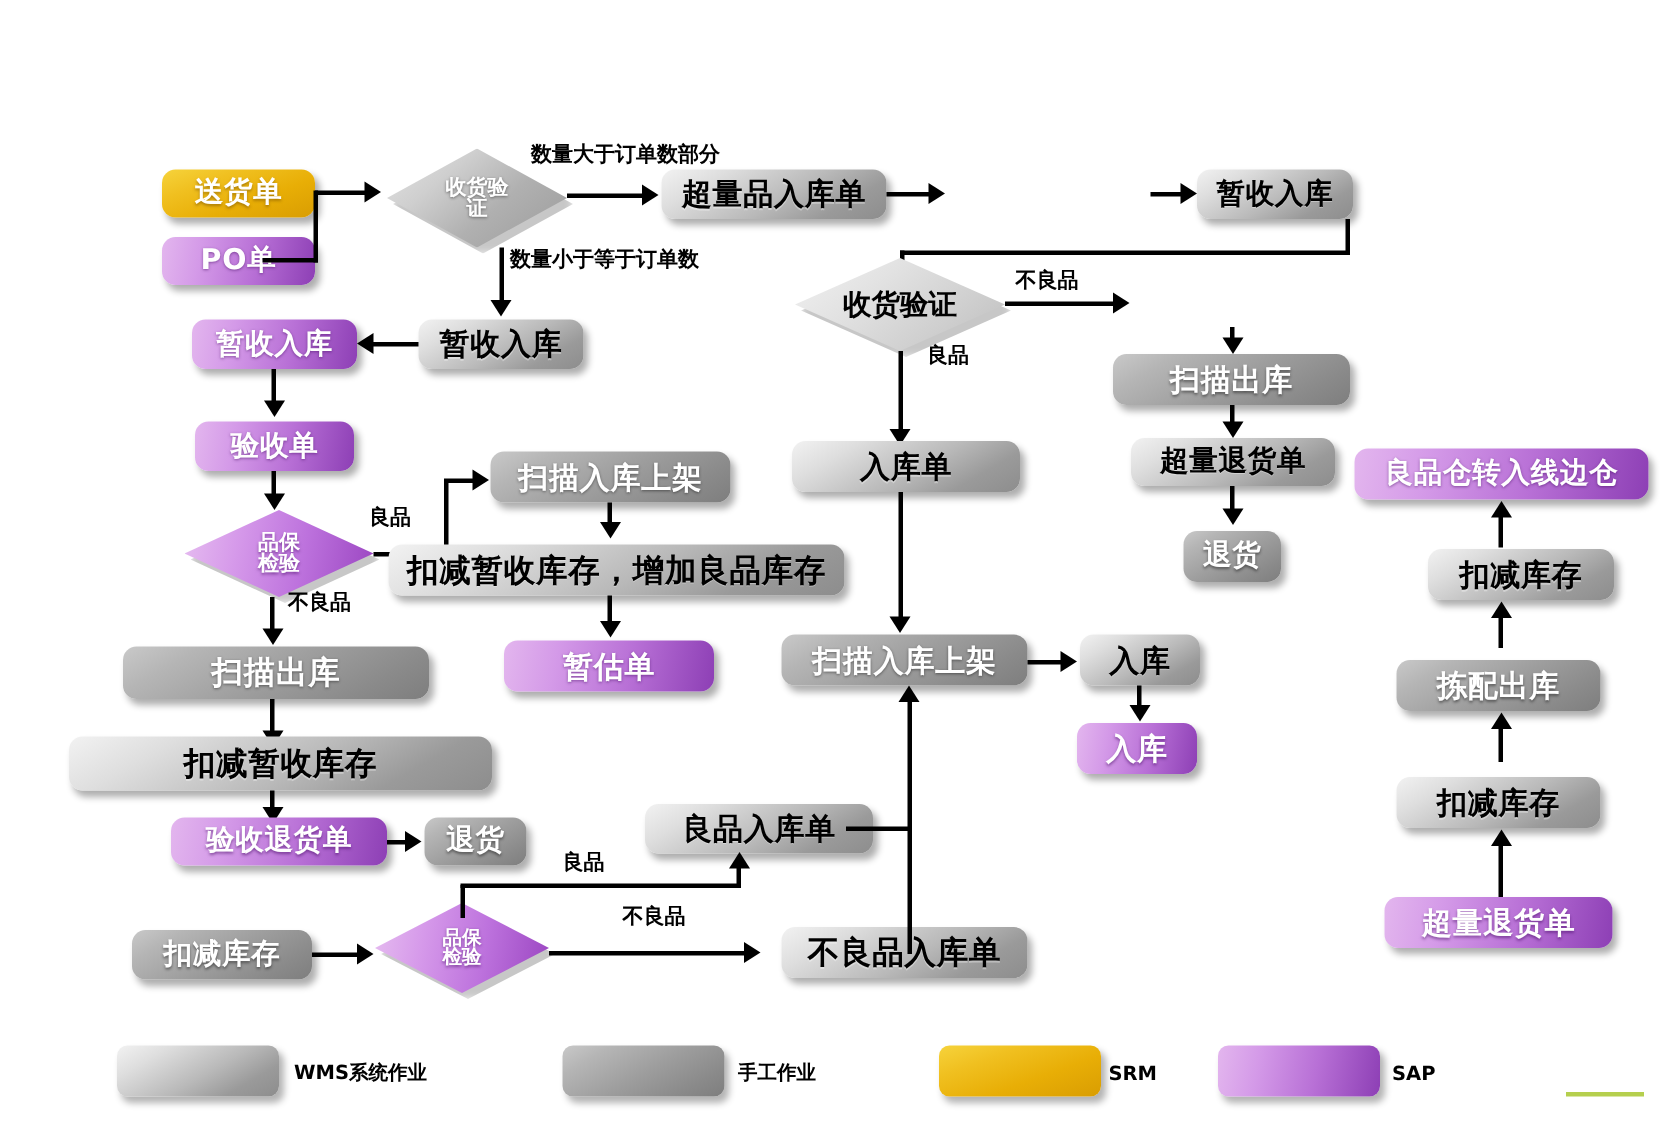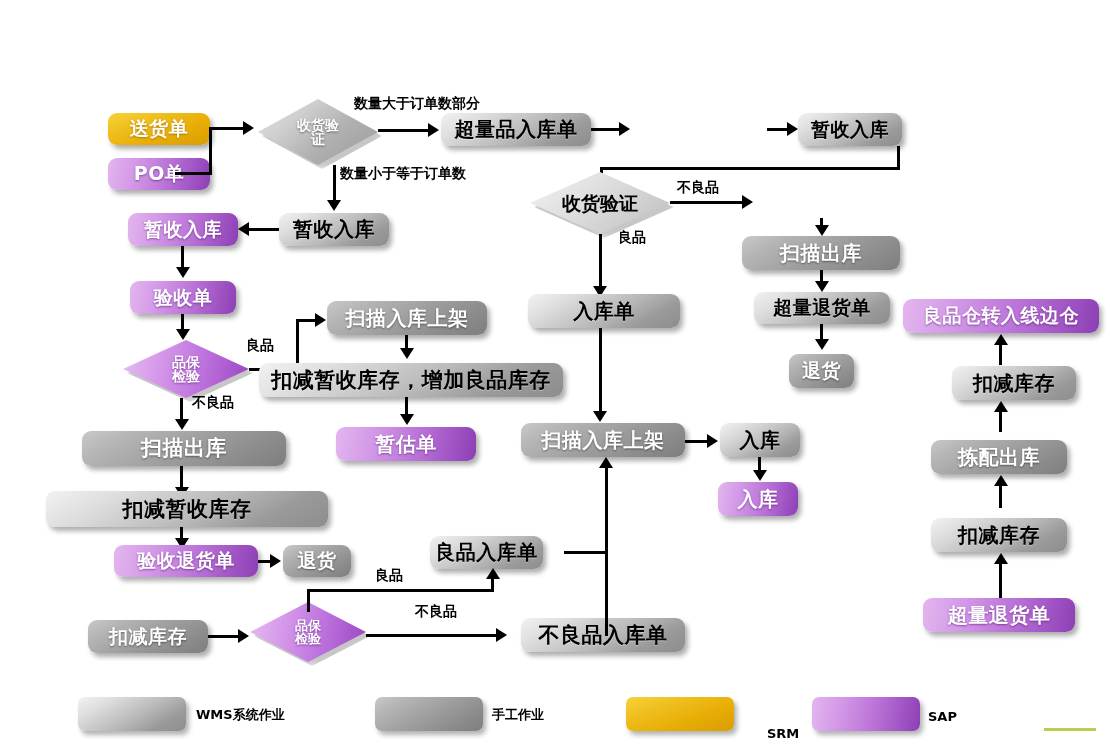--- a/index.html
+++ b/index.html
@@ -262,21 +262,21 @@
   <div class="node g-dark" style="left:521px;top:423px;width:164px;height:34px;font-size:20px;">扫描入库上架</div>
   <div class="line hline" style="left:685px;top:440px;width:24px;"></div>
   <div class="arrow arr-r" style="left:707px;top:434px;"></div>
 
   <div class="node g-light" style="left:720px;top:423px;width:80px;height:34px;font-size:20px;">入库</div>
   <div class="line vline" style="left:758px;top:457px;height:16px;"></div>
   <div class="arrow arr-d" style="left:753px;top:470px;"></div>
 
   <div class="node purple" style="left:718px;top:482px;width:80px;height:34px;font-size:20px;">入库</div>
 
-  <div class="node g-light" style="left:430px;top:536px;width:113px;height:33px;font-size:20px;">良品入库单</div>
+  <div class="node g-light" style="left:430px;top:536px;width:152px;height:33px;font-size:20px;">良品入库单</div>
   <div class="node g-light" style="left:521px;top:618px;width:164px;height:34px;font-size:21px;">不良品入库单</div>
 
   <div class="line hline" style="left:564px;top:551px;width:44px;"></div>
   <div class="line vline" style="left:605px;top:466px;height:170px;"></div>
   <div class="arrow arr-u" style="left:599px;top:457px;"></div>
 
   <div class="node g-dark" style="left:88px;top:620px;width:120px;height:33px;font-size:19px;">扣减库存</div>
   <div class="line hline" style="left:208px;top:635px;width:32px;"></div>
   <div class="arrow arr-r" style="left:238px;top:629px;"></div>
 
@@ -296,20 +296,20 @@
   <div class="line hline" style="left:366px;top:634px;width:132px;"></div>
   <div class="arrow arr-r" style="left:496px;top:628px;"></div>
 
   <div class="legend-swatch g-light" style="left:78px;top:697px;"></div>
   <div class="legend-text" style="left:196px;top:706px;">WMS系统作业</div>
 
   <div class="legend-swatch g-dark" style="left:375px;top:697px;"></div>
   <div class="legend-text" style="left:492px;top:706px;">手工作业</div>
 
   <div class="legend-swatch gold" style="left:626px;top:697px;"></div>
-  <div class="legend-text" style="left:739px;top:726px;margin-left:28px;">SRM</div>
+  <div class="legend-text" style="left:739px;top:709px;">SRM</div>
 
   <div class="legend-swatch purple" style="left:812px;top:697px;"></div>
   <div class="legend-text" style="left:928px;top:709px;">SAP</div>
 
   <div class="bottom-rule"></div>
 
 </div>
 
 </body></html>

